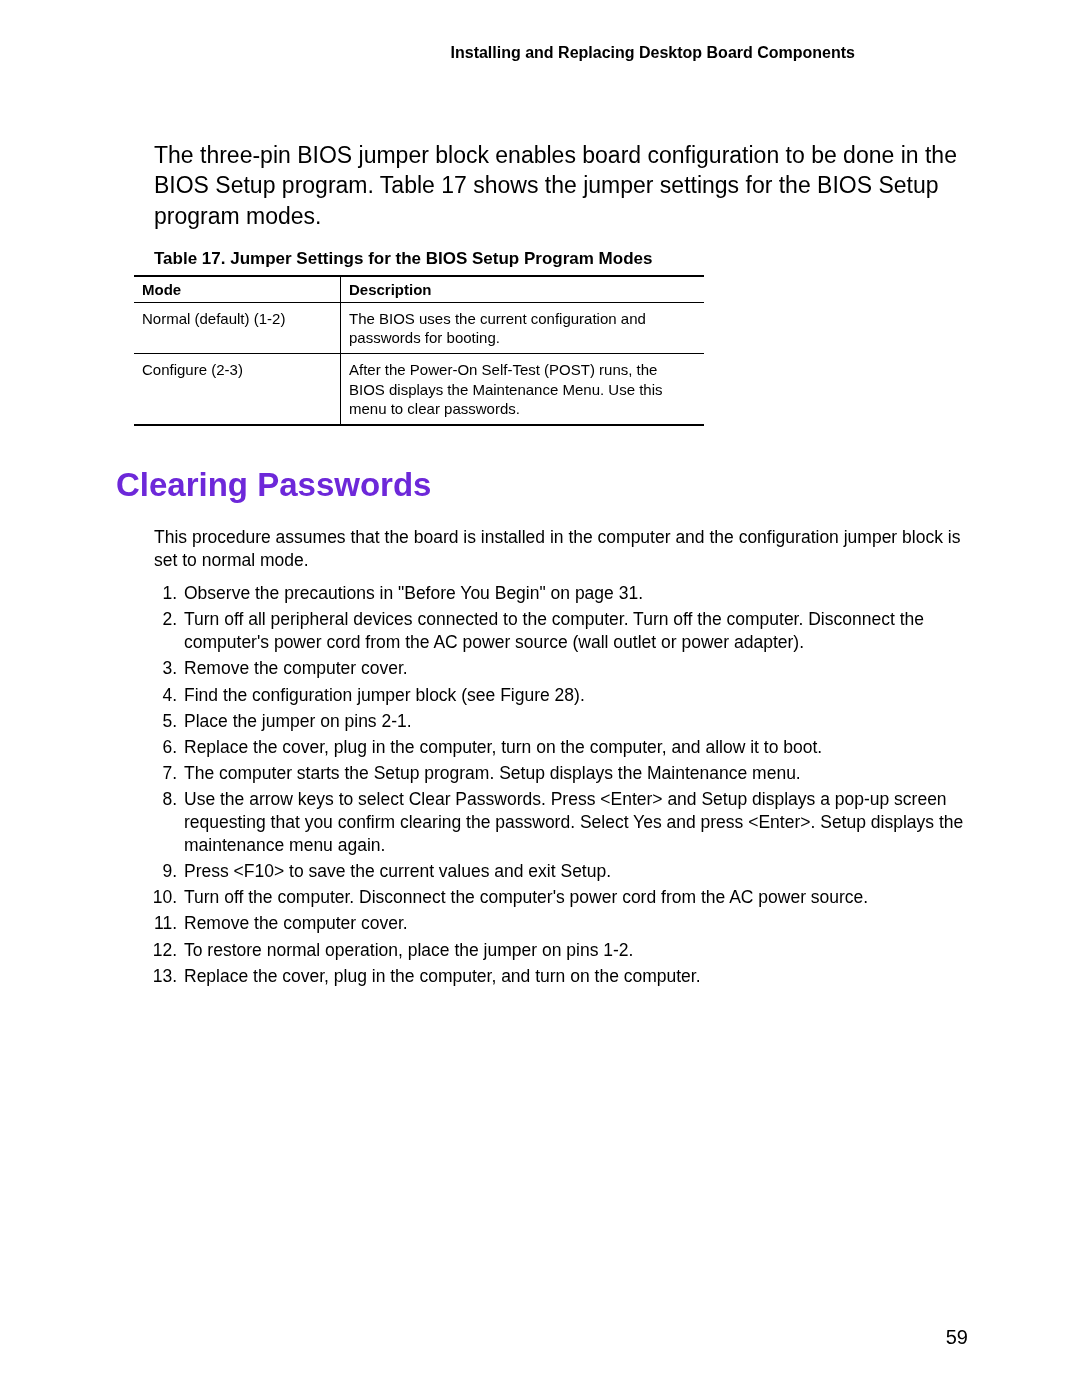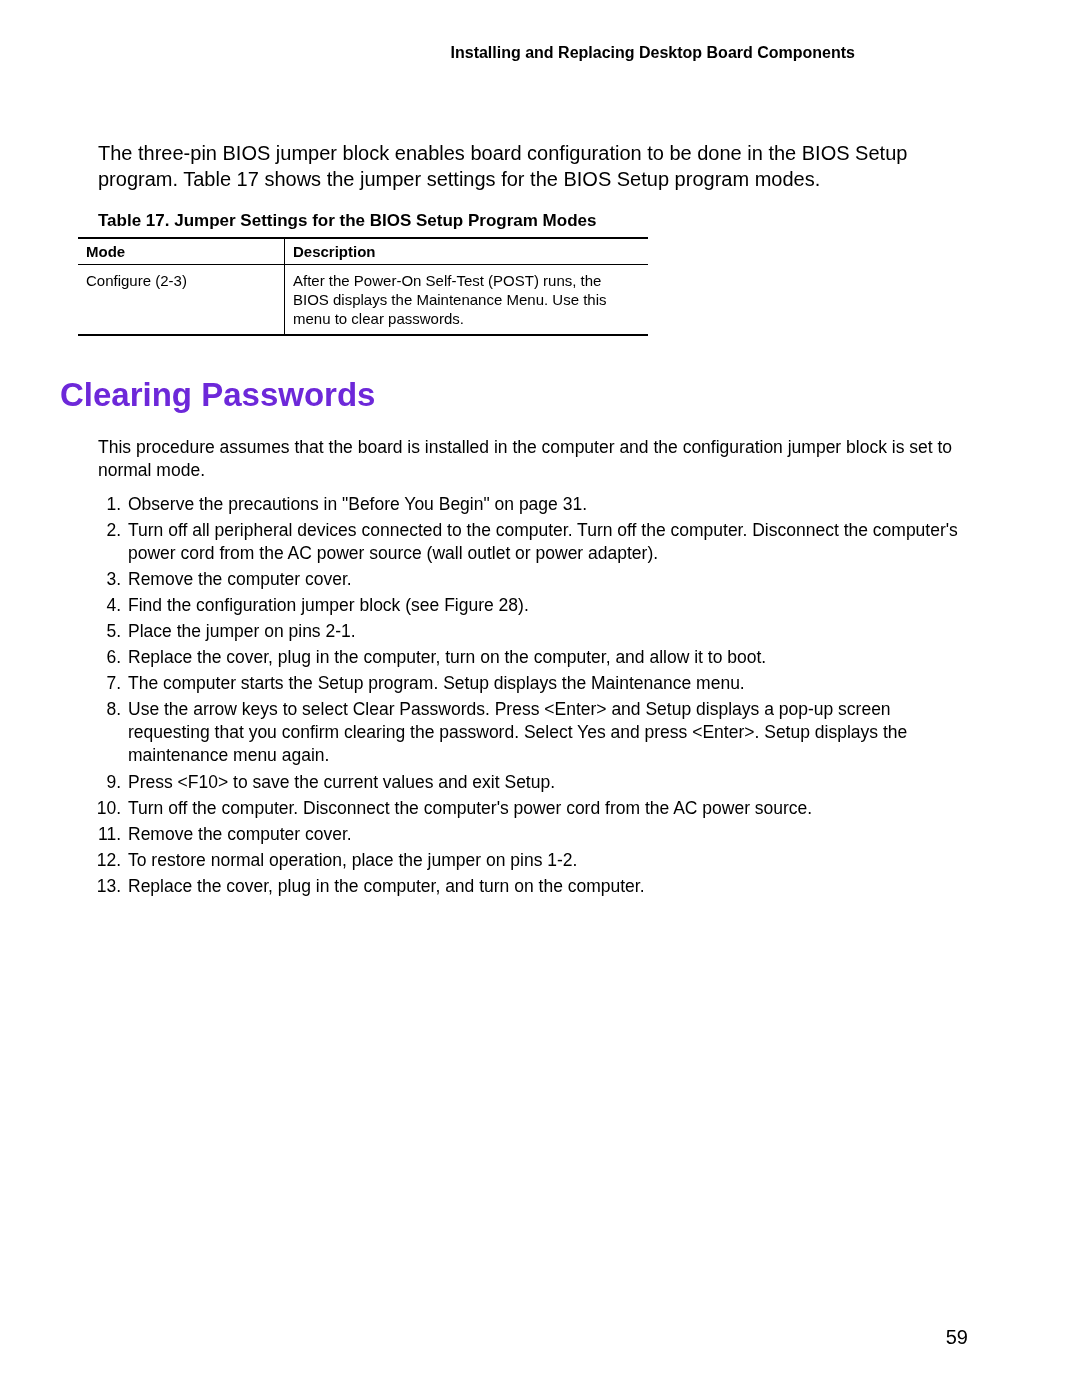--- a/index.html
+++ b/index.html
@@ -7,32 +7,32 @@
     padding: 0;
     background: #fff;
     width: 1080px;
     height: 1397px;
     font-family: Verdana, Geneva, sans-serif;
     color: #000;
     position: relative;
   }
   .page {
     box-sizing: border-box;
-    padding: 44px 115px 0 60px;
+    padding: 44px 115px 0 116px;
     width: 1080px;
   }
   .running-head {
     text-align: right;
     font-weight: bold;
     font-size: 16px;
     margin: 0 0 78px 0;
     padding-right: 110px;
   }
   .intro {
-    font-size: 20px;
+    font-size: 23px;
     line-height: 1.32;
     margin: 6px 0 18px 38px;
   }
   .table-caption {
     font-size: 17px;
     font-weight: bold;
     margin: 0 0 6px 38px;
   }
   table.jumper {
     border-collapse: collapse;
@@ -104,20 +104,24 @@
 
   <table class="jumper">
     <thead>
       <tr>
         <th>Mode</th>
         <th>Description</th>
       </tr>
     </thead>
     <tbody>
       <tr>
+        <td>Normal (default) (1-2)</td>
+        <td>The BIOS uses the current configuration and passwords for booting.</td>
+      </tr>
+      <tr>
         <td>Configure (2-3)</td>
         <td>After the Power-On Self-Test (POST) runs, the BIOS displays the Maintenance Menu.  Use this menu to clear passwords.</td>
       </tr>
     </tbody>
   </table>
 
   <h1 class="section">Clearing Passwords</h1>
 
   <p class="procedure-intro">This procedure assumes that the board is installed in the computer and the configuration jumper block is set to normal mode.</p>
 

